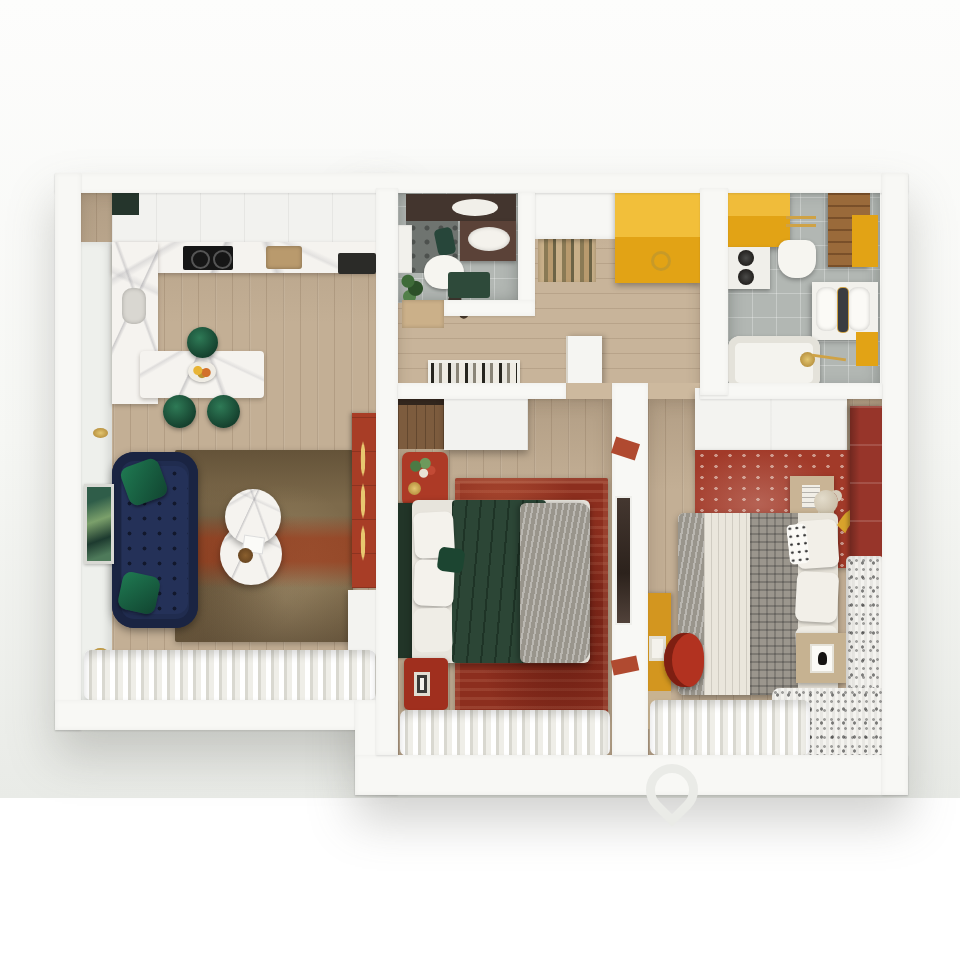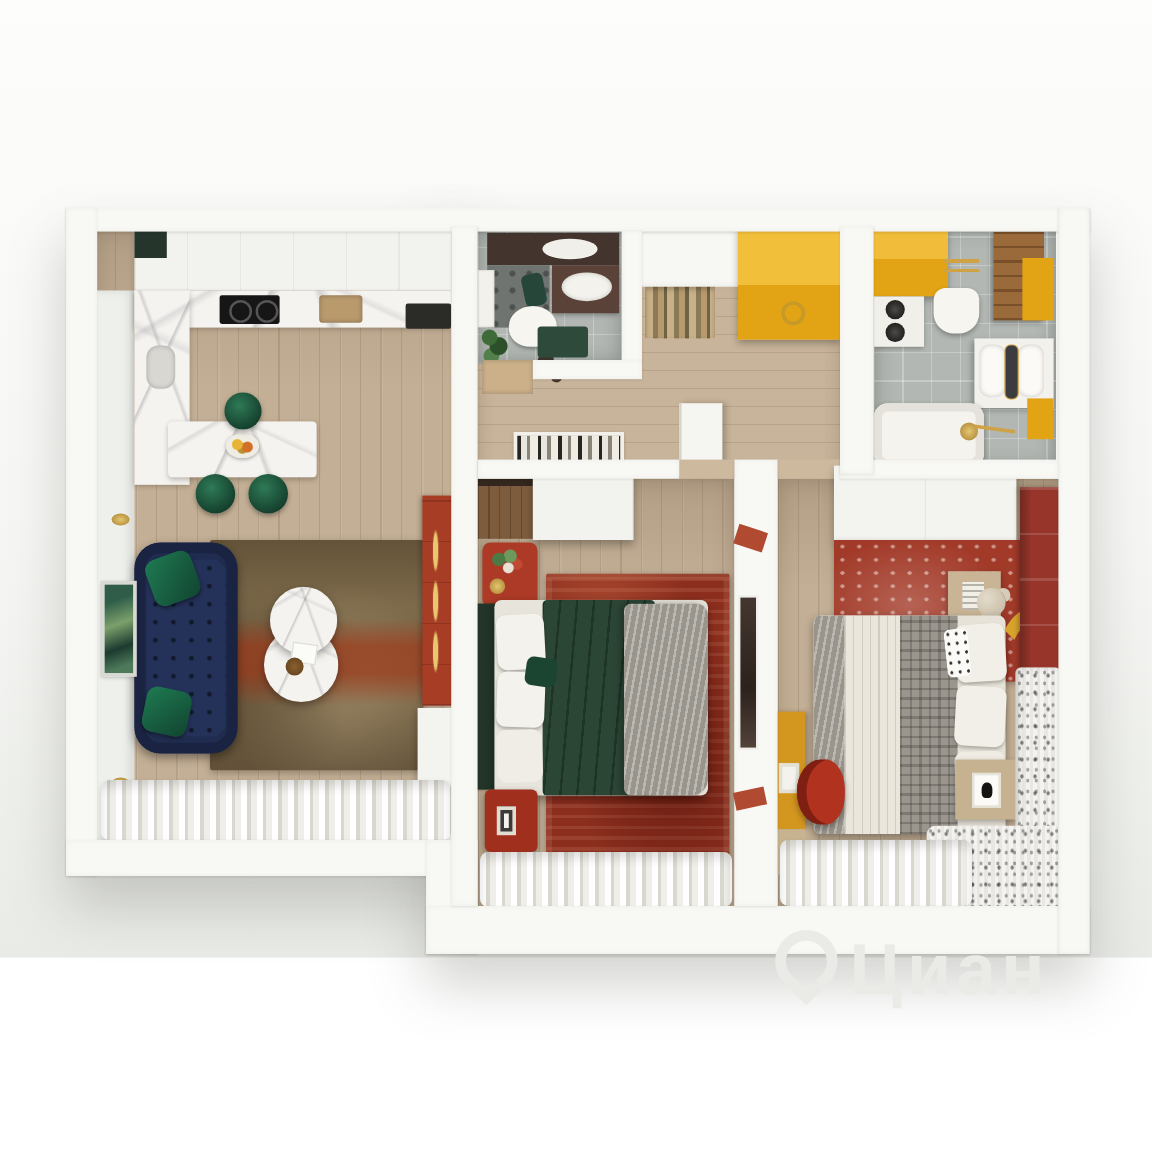--- a/index.html
+++ b/index.html
@@ -219,14 +219,13 @@
 <div class="abs wall" style="left:518px;top:192px;width:17px;height:111px;"></div>
 <div class="abs wall" style="left:444px;top:300px;width:91px;height:16px;"></div>
 <div class="abs wall" style="left:700px;top:188px;width:28px;height:207px;"></div>
 
 <div class="abs decor" style="left:617px;top:498px;width:13px;height:125px;background:linear-gradient(180deg,#443730,#2c221c 60%,#51423a);box-shadow:0 0 0 2px #efefeb;"></div>
 <div class="abs decor" style="left:613px;top:440px;width:25px;height:17px;background:#b04a30;transform:rotate(18deg);"></div>
 <div class="abs decor" style="left:612px;top:658px;width:26px;height:15px;background:#b04a30;transform:rotate(-12deg);"></div>
 
 <div class="abs watermark">
   <span class="wm-pin"></span>
-  <span class="wm-text">Циан</span>
 </div>
 
 </body></html>

